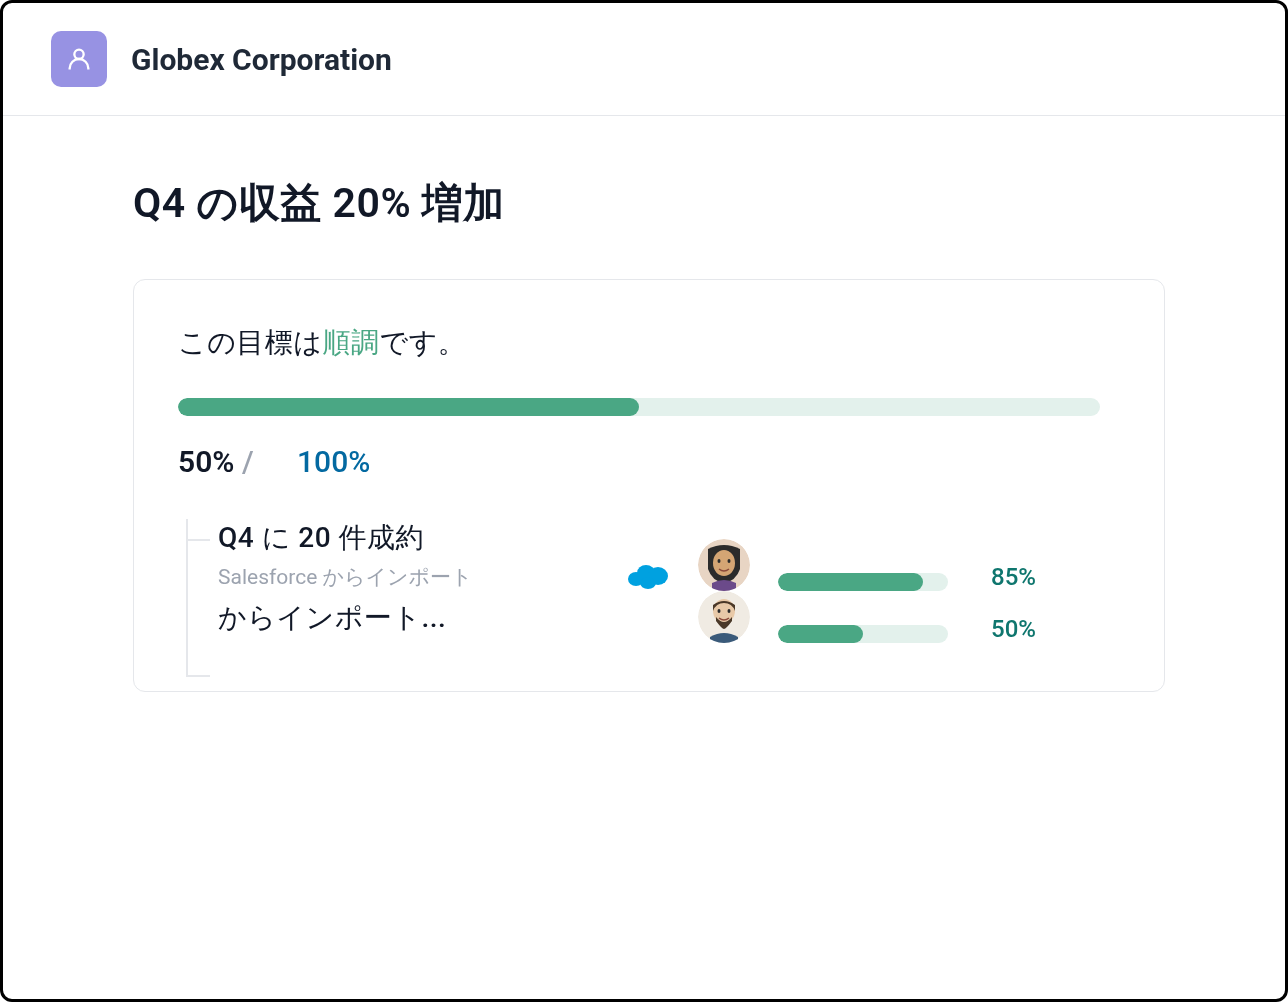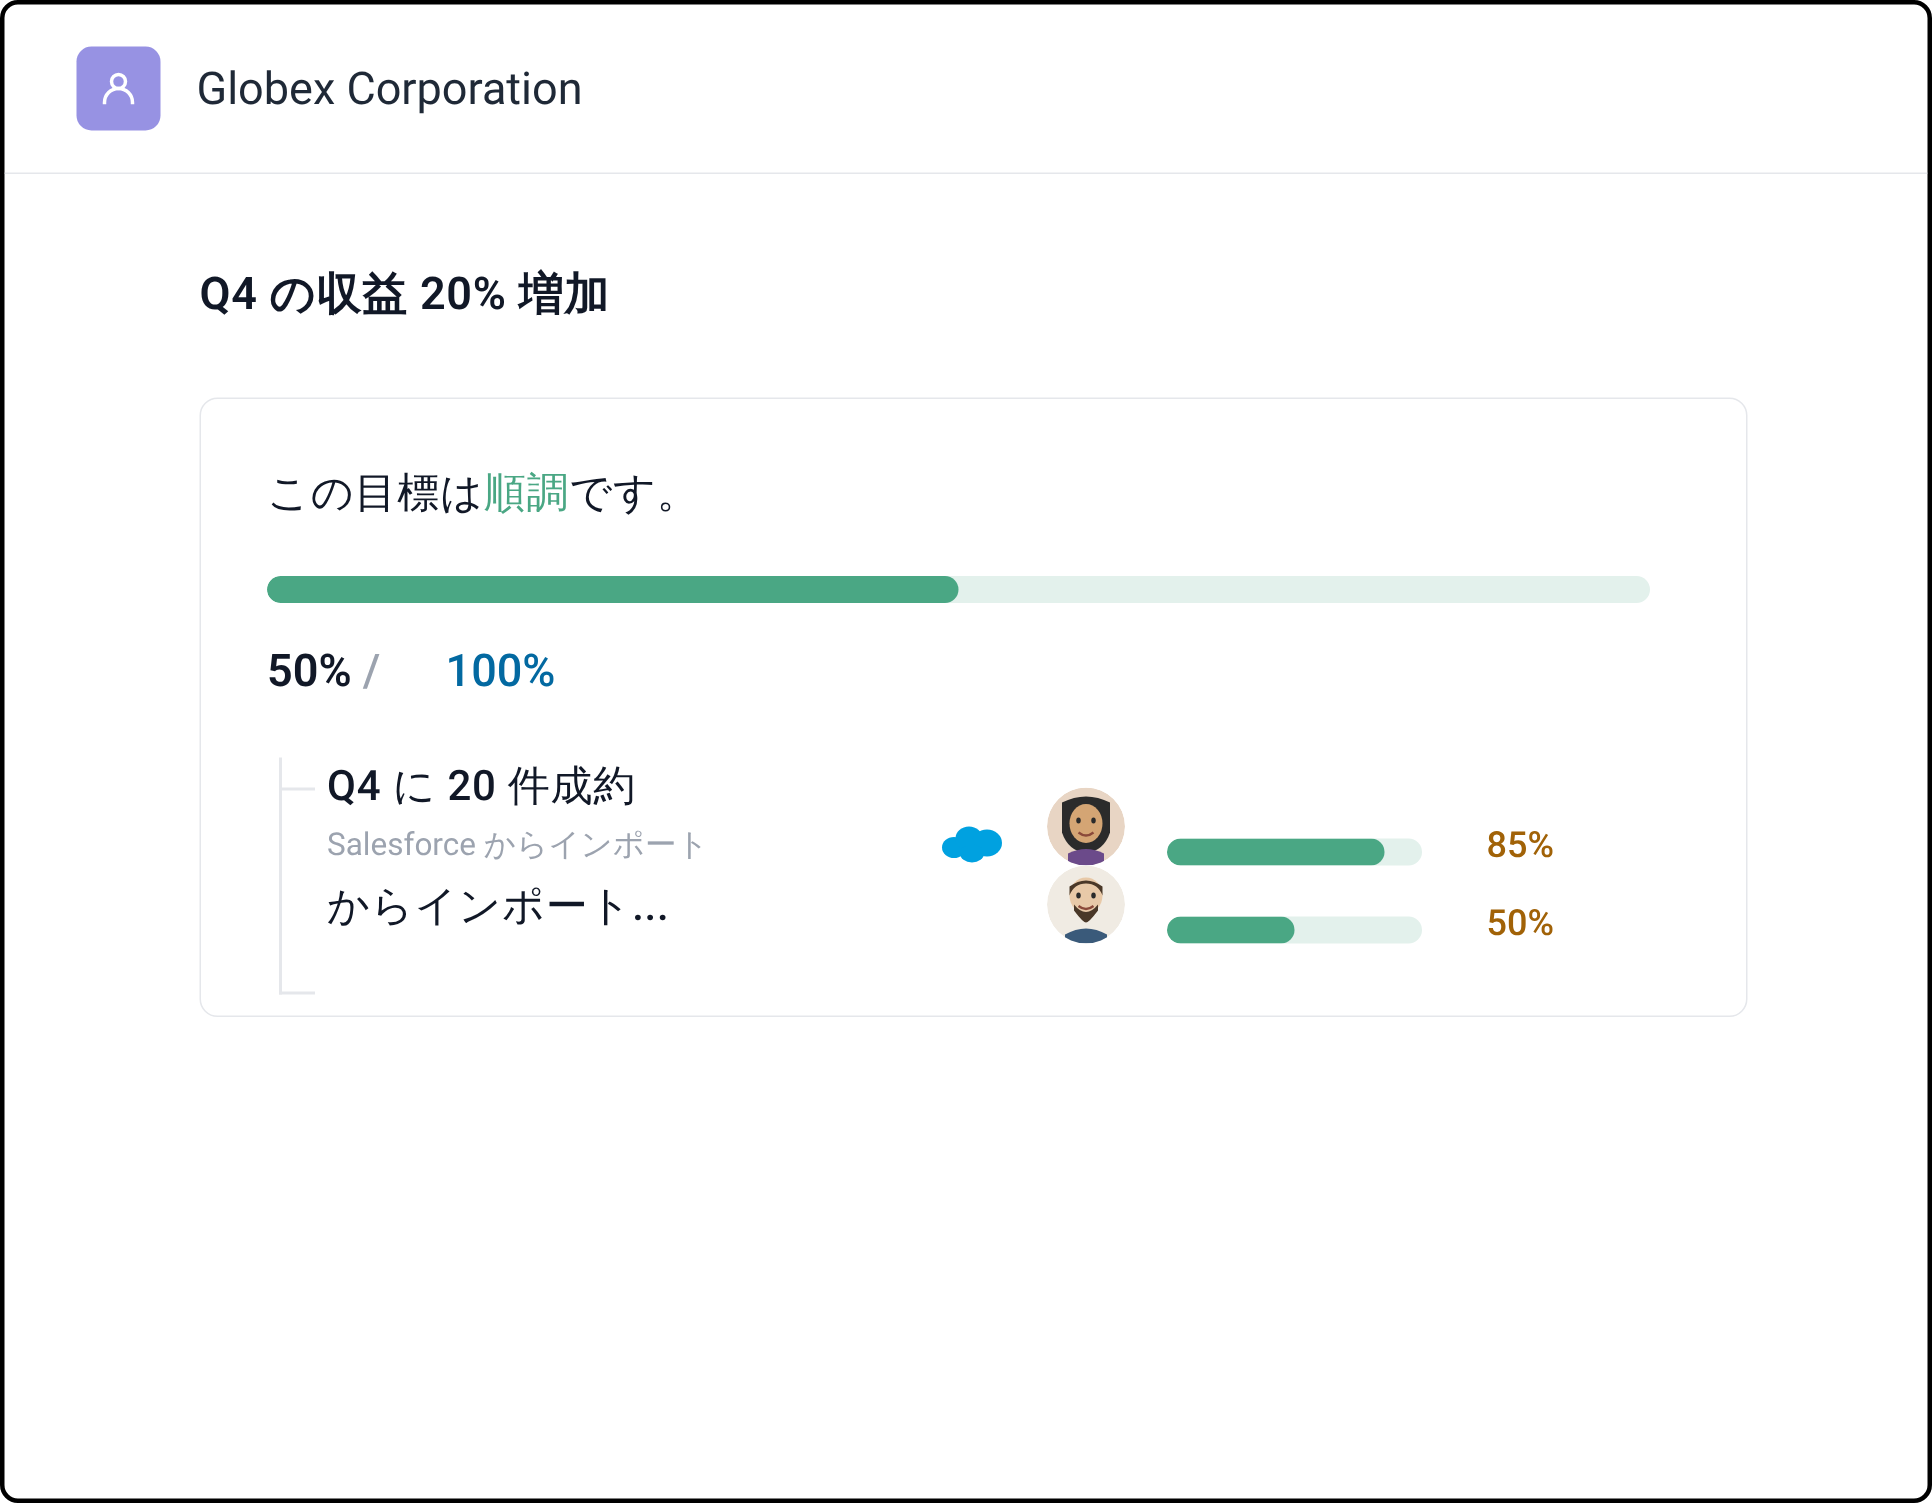--- a/index.html
+++ b/index.html
@@ -35,28 +35,28 @@
     }
     .org-icon svg {
       width: 28px;
       height: 28px;
       stroke: #ffffff;
       fill: none;
       stroke-width: 2;
     }
     .org-name {
       font-size: 30px;
-      font-weight: 400;
+      font-weight: 700;
       color: #1f2937;
     }
     .content {
       padding: 60px 120px 0 130px;
     }
     .page-title {
-      font-size: 30px;
+      font-size: 41px;
       font-weight: 600;
       color: #111827;
       margin-bottom: 48px;
       letter-spacing: 0.5px;
     }
     .goal-card {
       border: 1px solid #e5e7eb;
       border-radius: 12px;
       padding: 44px 64px 48px 44px;
     }
@@ -170,21 +170,21 @@
       overflow: hidden;
       flex-shrink: 0;
     }
     .mini-progress-fill {
       height: 100%;
       background: #4aa784;
       border-radius: 10px;
     }
     .mini-pct {
       font-size: 24px;
-      color: #a16207;
+      color: #0f766e;
       font-weight: 500;
       width: 60px;
       text-align: right;
     }
   </style>
 </head>
 <body>
 
 <div class="header">
   <div class="org-icon">

